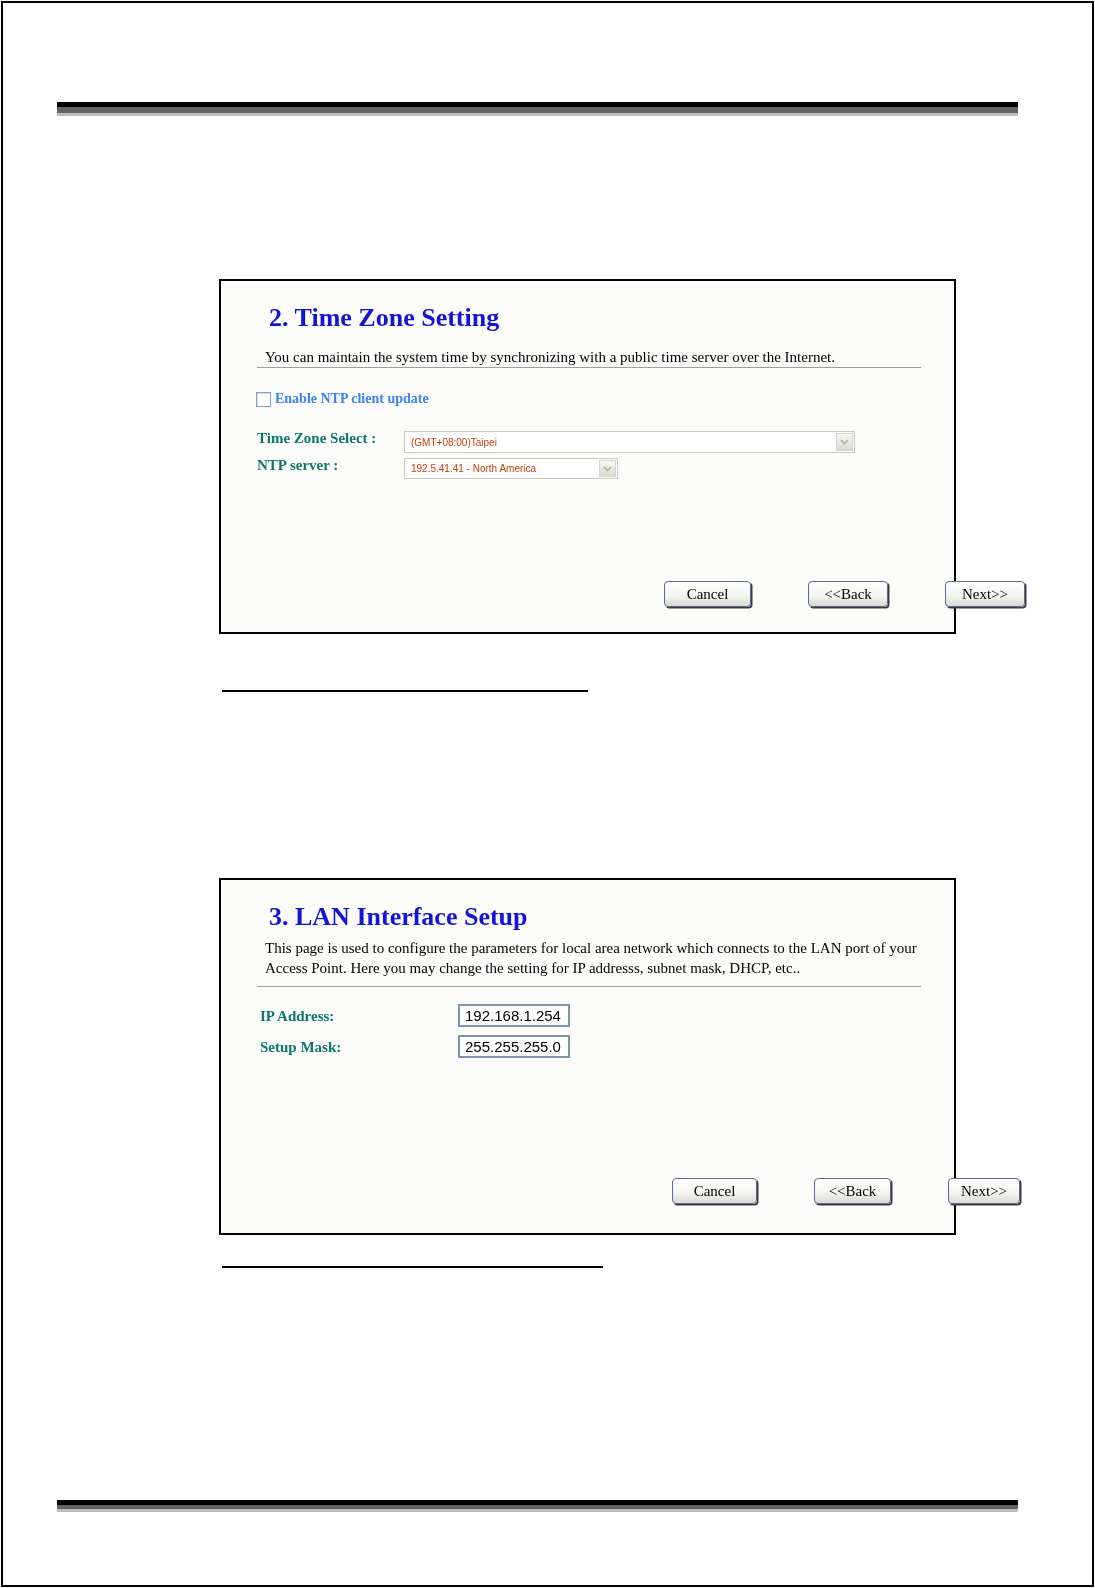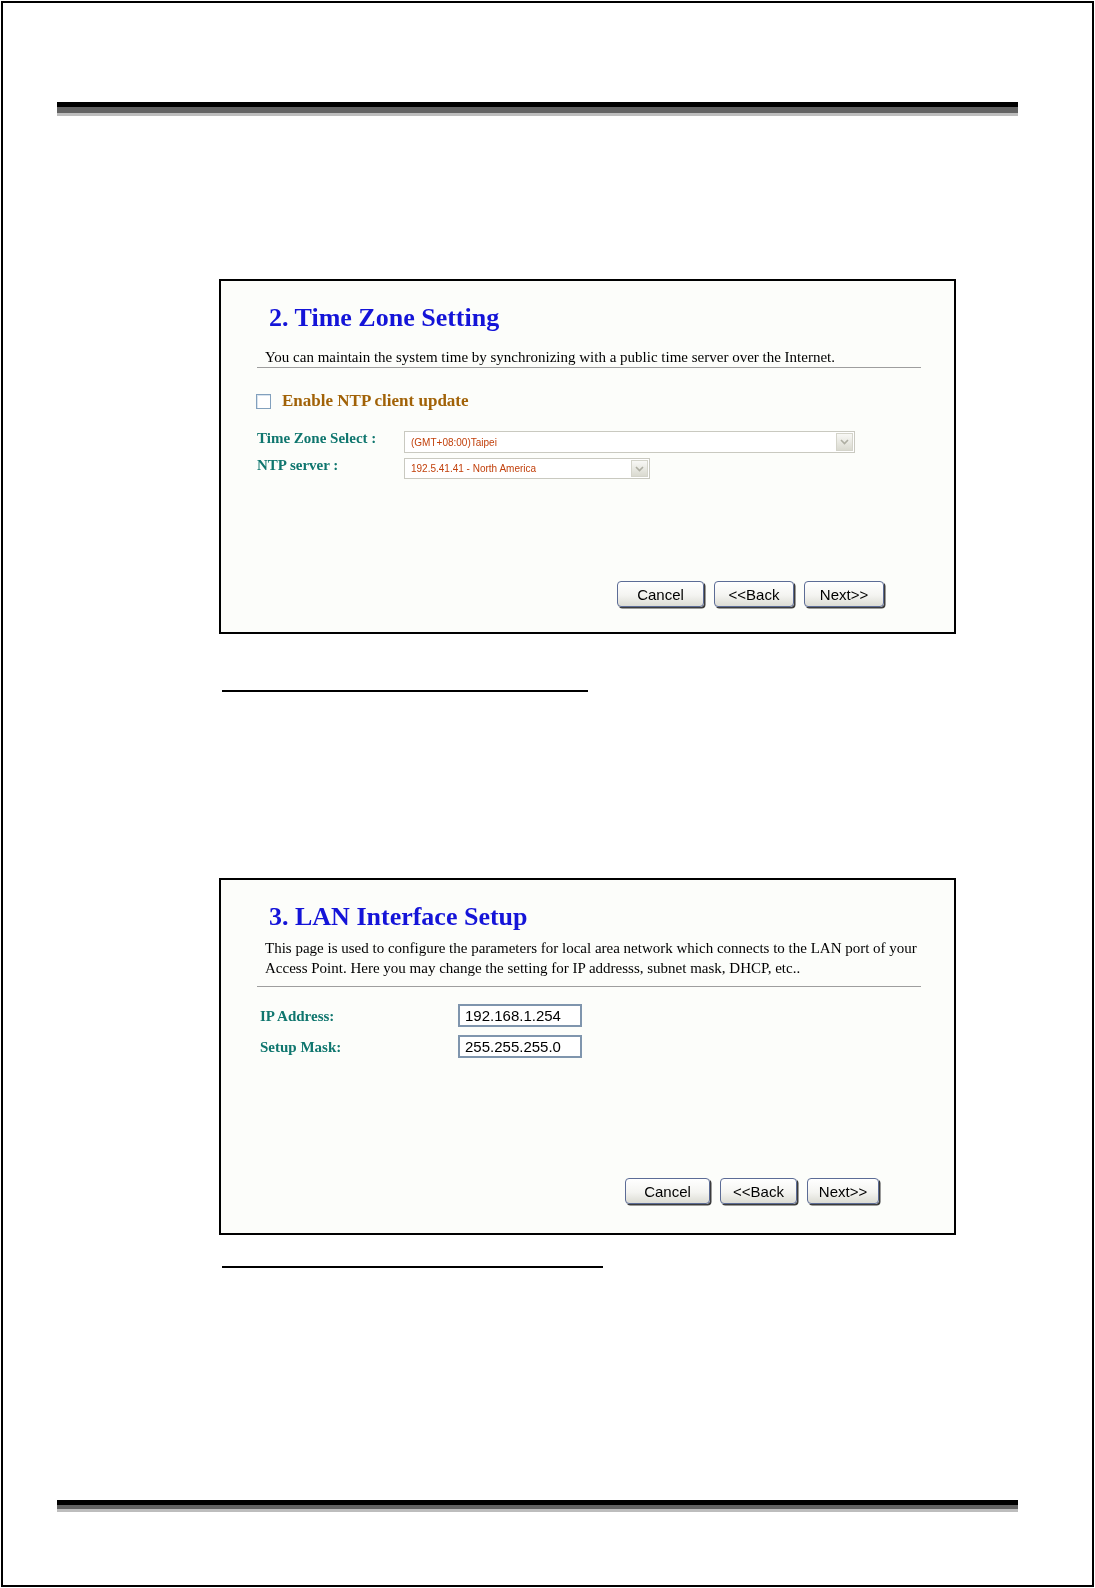--- a/index.html
+++ b/index.html
@@ -35,57 +35,57 @@
 
   .separator{position:absolute;left:36px;width:664px;height:0;
              border-top:1px solid #9e9e9e;}
   .panel--tz .separator{top:86px;}
   .panel--lan .separator{top:106px;}
 
   
   .checkbox-row{position:absolute;left:35px;top:110px;display:flex;align-items:center;}
   .checkbox{width:13px;height:13px;background:#fff;border:1px solid #82a0bd;
             box-shadow:inset 1px 1px 0 #d7e3ee;}
-  .checkbox-label{margin-left:11px;font-weight:bold;font-size:17px;color:#a16207;}
+  .checkbox-label{margin-left:4px;font-weight:bold;font-size:14px;color:#3b82f6;}
 
   
   .field-label{position:absolute;left:36px;font-weight:bold;font-size:15px;color:#0f766e;}
   .lbl-tz{top:149px;}
   .lbl-ntp{top:176px;}
   .combo{position:absolute;background:#fff;border:1px solid #c9c9c0;
          box-sizing:border-box;display:flex;align-items:center;}
   .combo-tz{left:183px;top:150px;width:451px;height:22px;}
-  .combo-ntp{left:183px;top:177px;width:246px;height:21px;}
+  .combo-ntp{left:183px;top:177px;width:214px;height:21px;}
   .combo-value{flex:1;padding-left:6px;font-family:Liberation Sans, sans-serif;
                font-size:10px;color:#c2410c;white-space:nowrap;overflow:hidden;}
   .combo-arrow{position:absolute;right:1px;top:1px;bottom:1px;width:17px;
                background:linear-gradient(180deg,#f8f8f5,#dadad0);
                border:1px solid #d4d4ca;box-sizing:border-box;
                display:flex;align-items:center;justify-content:center;}
 
   
   .lbl-ip{top:128px;left:39px;}
   .lbl-mask{top:159px;left:39px;}
-  .text-input{position:absolute;left:237px;width:124px;height:23px;
+  .text-input{position:absolute;left:237px;width:112px;height:23px;
               border:2px solid #7f95ad;box-sizing:border-box;background:#fff;
               font-family:"Liberation Sans",sans-serif;font-size:15px;color:#000;
               padding:0 0 0 5px;outline:none;}
   .input-ip{top:124px;}
   .input-mask{top:155px;}
 
   
   .btn-row{position:absolute;display:flex;}
   .panel--tz .btn-row{left:396px;top:300px;gap:10px;}
   .panel--lan .btn-row{left:404px;top:298px;gap:10px;}
-  .xp-btn{height:21px;font-family:Liberation Sans, sans-serif;font-size:15px;
+  .xp-btn{height:21px;font-family:Liberation Serif, serif;font-size:15px;
           color:#000;border:1px solid #5c6c96;border-radius:4px;
           background:linear-gradient(180deg,#ffffff 0%,#f4f4f1 55%,#dcdcd4 100%);
           box-shadow:1.5px 1.5px 0 #3c3c3c;
           display:flex;align-items:center;justify-content:center;
-          padding:12px;line-height:1;}
+          padding:12px;line-height:1;margin-left:47px;}
   .btn-cancel{width:87px;}
   .btn-back{width:80px;}
   .btn-next{width:80px;}
   .panel--lan .btn-cancel{width:85px;}
   .panel--lan .btn-back{width:77px;}
   .panel--lan .btn-next{width:72px;}
 
   
   .caption-underline{position:absolute;height:2px;background:#000;}
   .caption-underline.u1{left:222px;top:690px;width:366px;}

